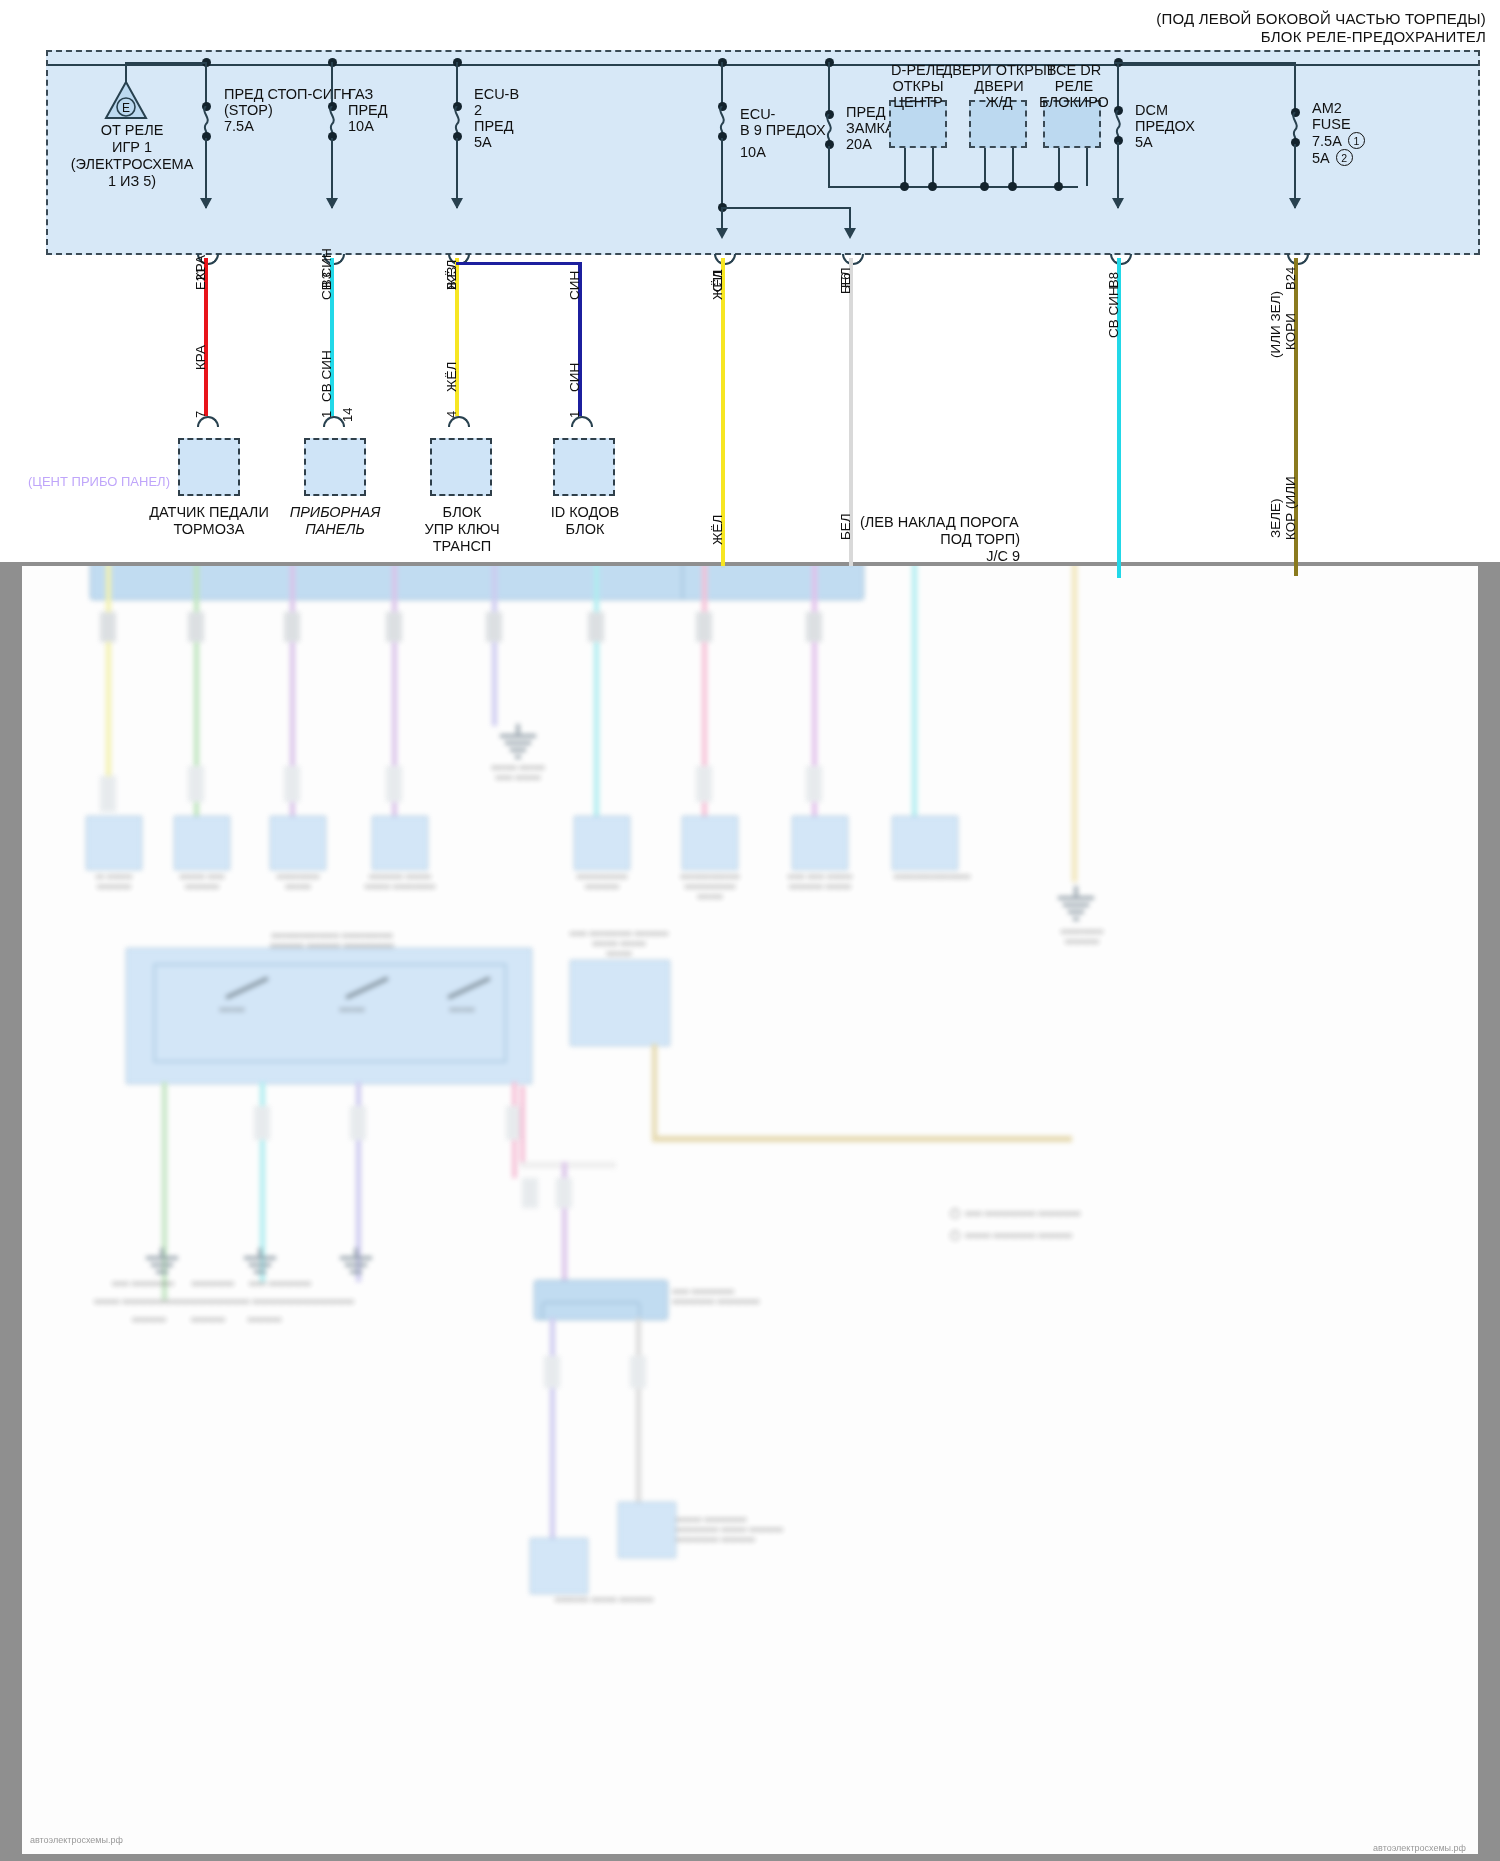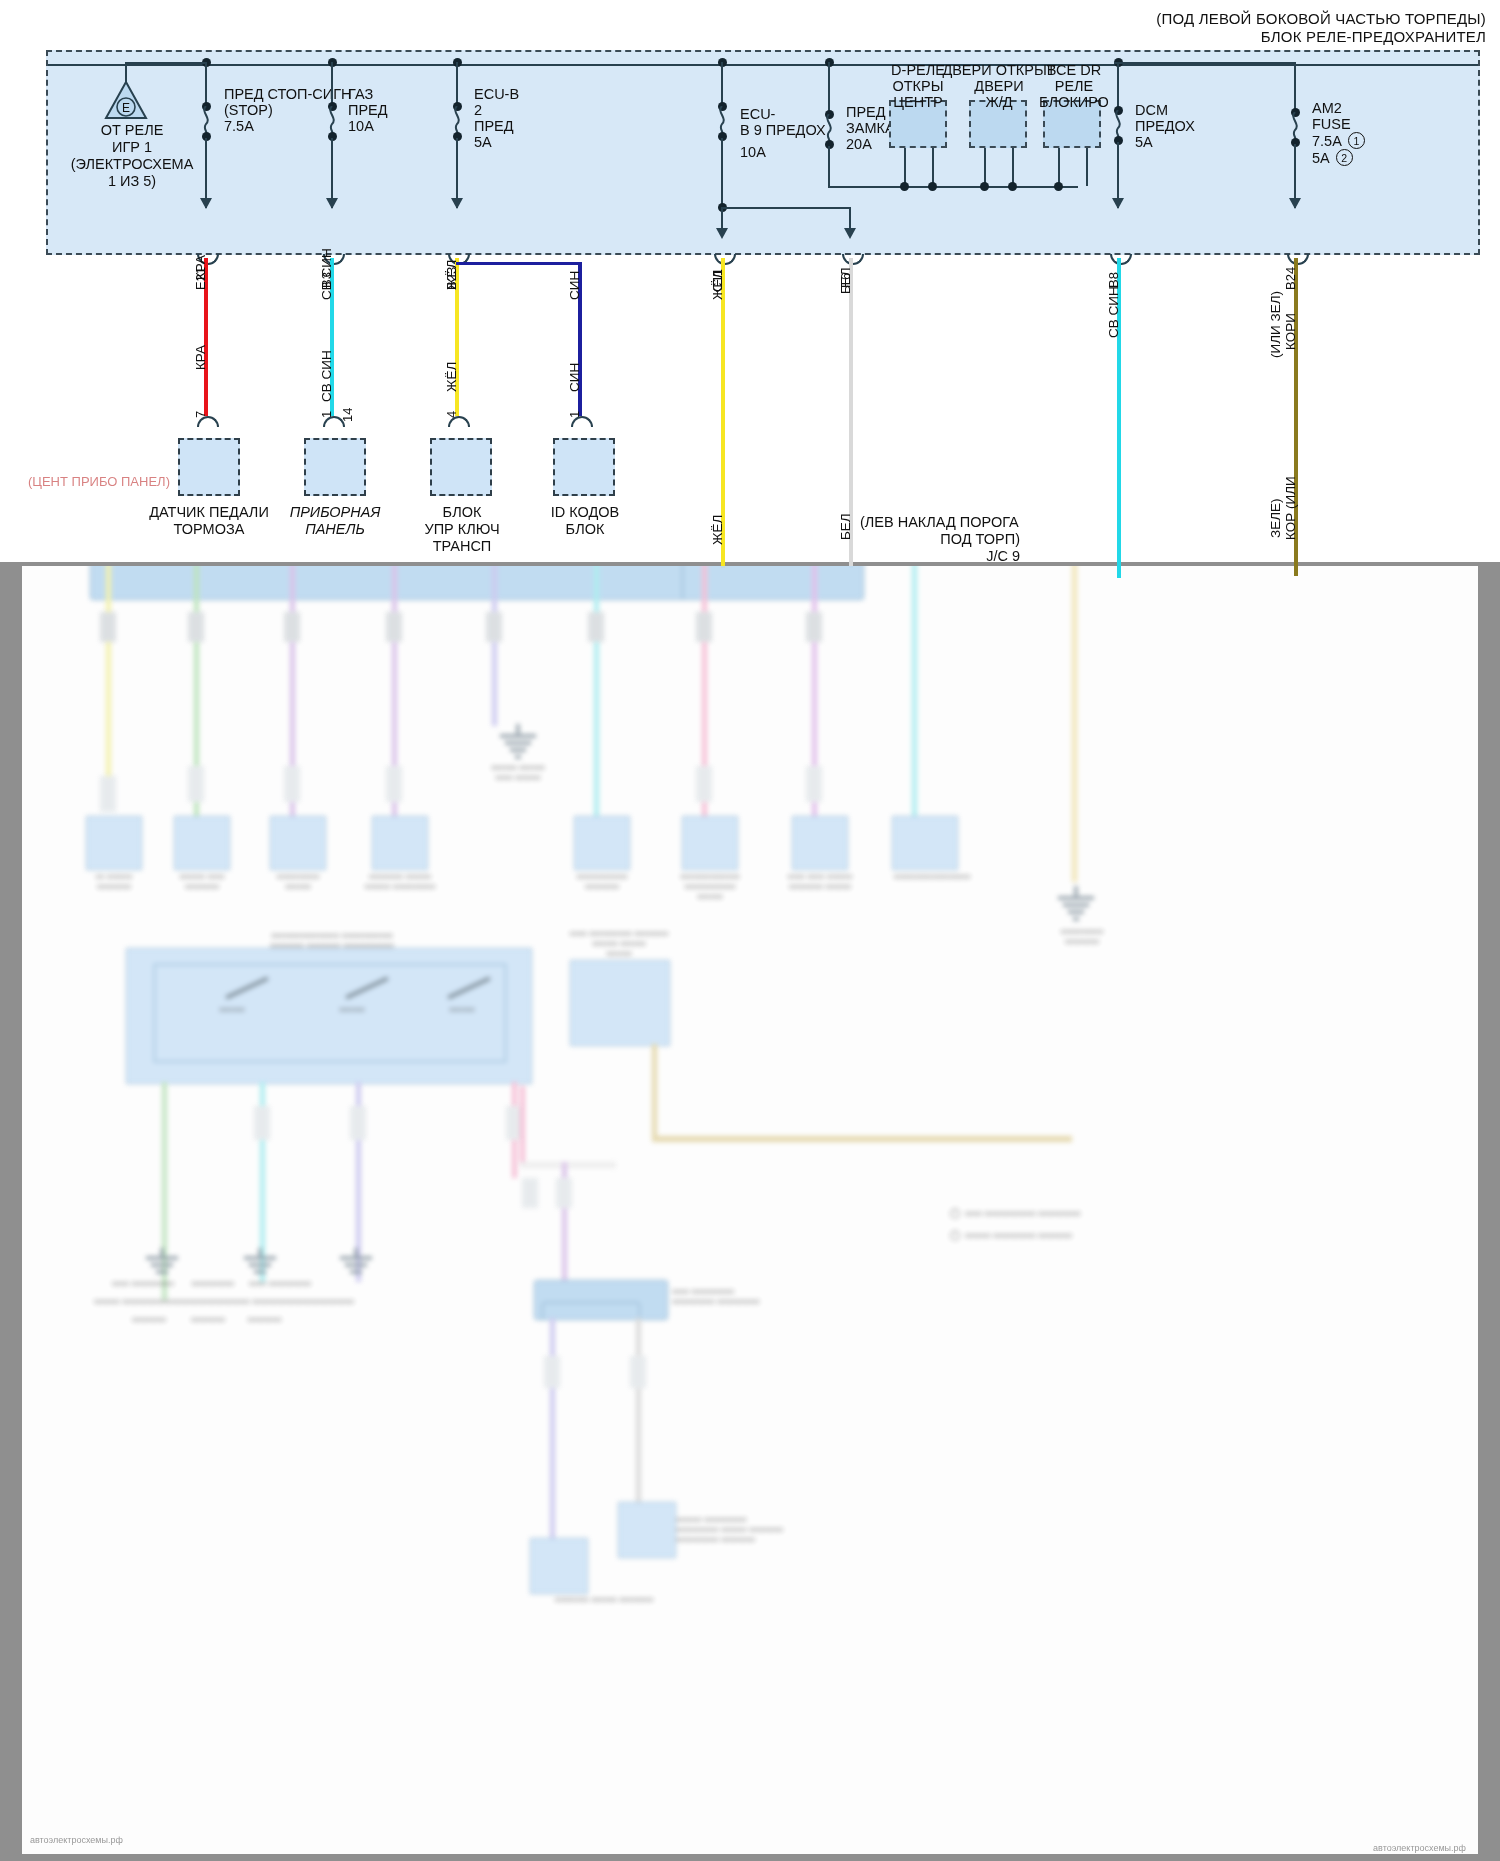--- a/index.html
+++ b/index.html
@@ -144,21 +144,21 @@
   .b-box { position: absolute; background: #cfe4f7; border: 1px solid #9bbdd8; }
   .b-conn { position: absolute; background: #bcd9f0; border: 1px solid #7fa9c9; border-radius: 3px; }
   .b-w { position: absolute; width: 5px; }
   .b-txt {
     position: absolute; font-size: 9px; color: #3a3a3a; text-align:center;
     line-height: 10px; white-space: nowrap;
   }
   .b-tick { position:absolute; background:#9fb7c7; }
   .b-gnd { position:absolute; }
   #watermark-tl {
-    position:absolute; left: 28px; top: 474px; font-size: 13px; color:#b91c1c;
+    position:absolute; left: 28px; top: 474px; font-size: 13px; color:#8b5cf6;
     opacity:.55;
   }
   #watermark-bl {
     position:absolute; left: 30px; top: 1835px; font-size: 9px; color:#999;
   }
   #watermark-br {
     position:absolute; right: 34px; bottom: 8px; font-size: 9px; color:#999;
   }
 </style>
 </head>

